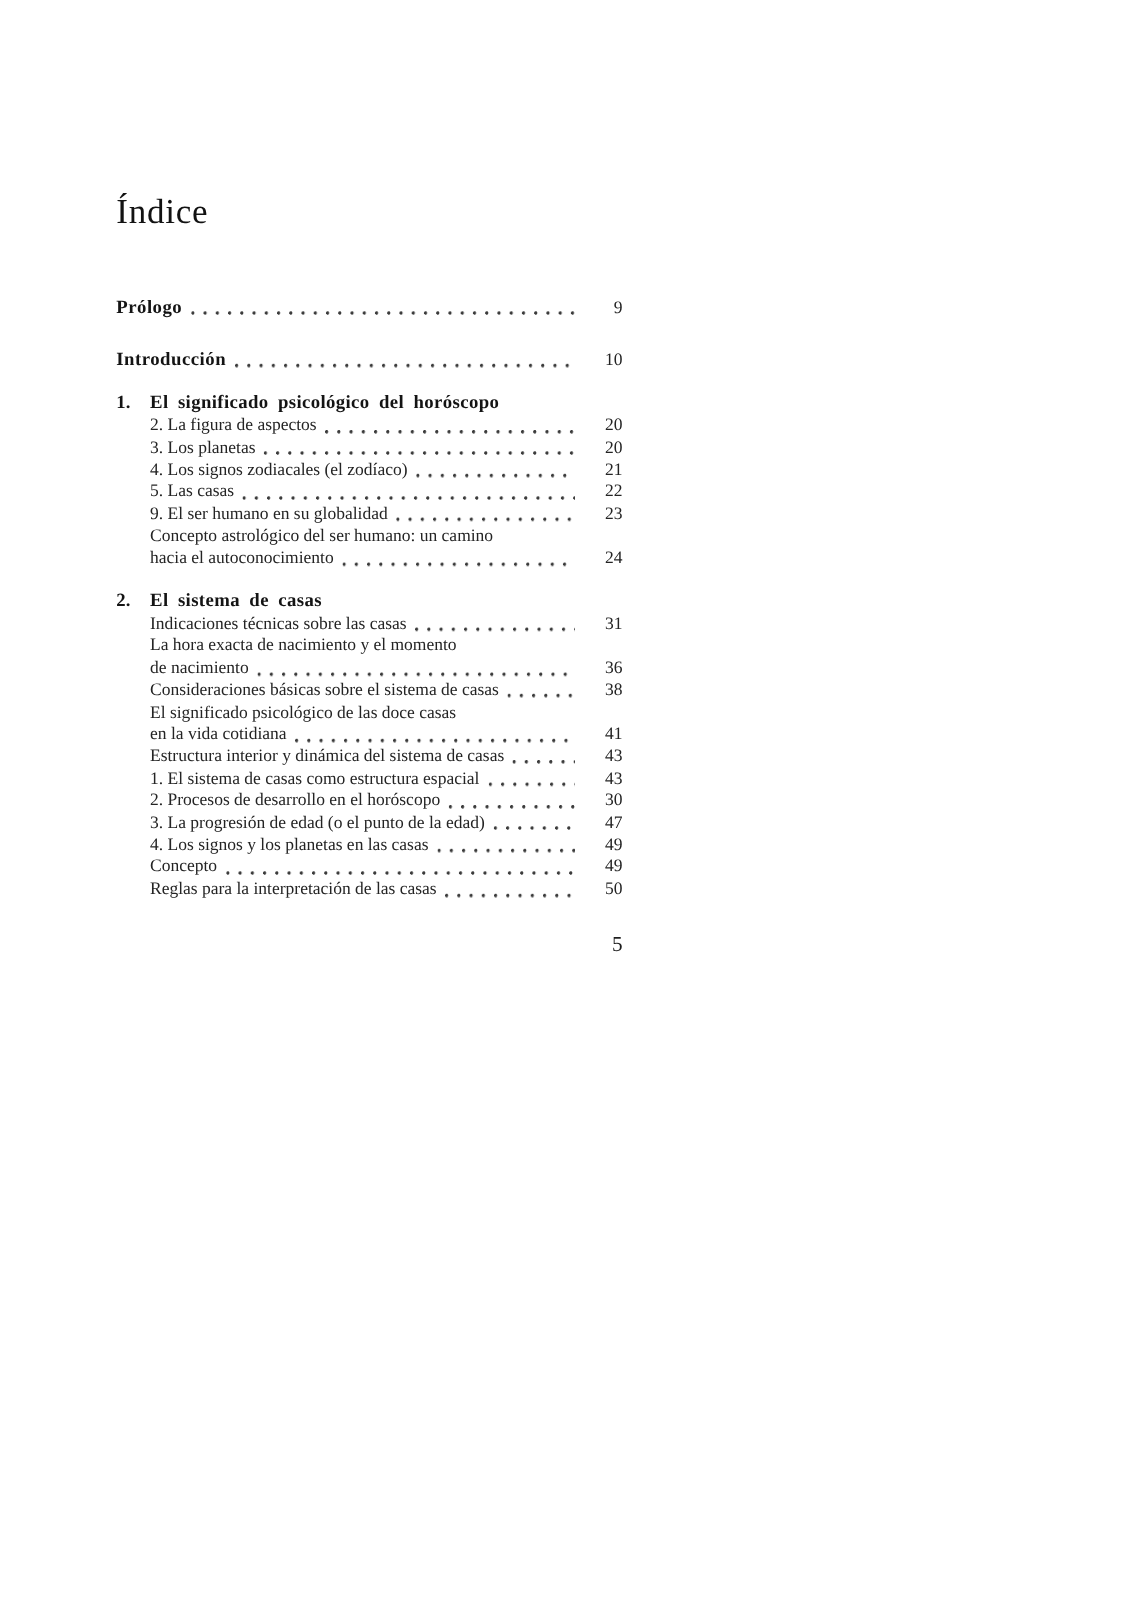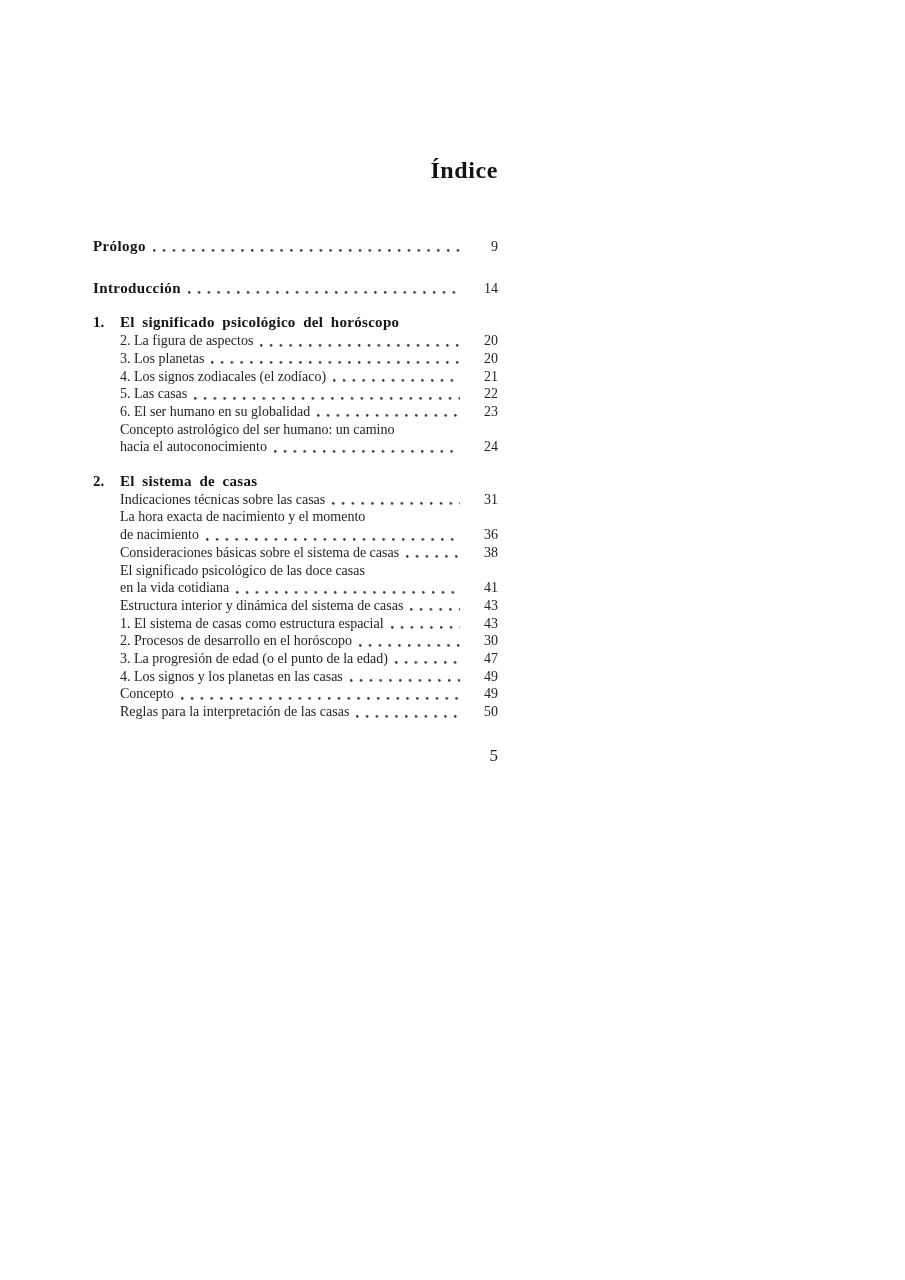--- a/index.html
+++ b/index.html
@@ -13,24 +13,24 @@
     overflow: hidden;
   }
   .toc {
     position: absolute;
     left: 93px;
     top: 0;
     width: 405px;
   }
   .title {
     margin: 156px 0 0 0;
-    text-align: right;
-    font-size: 24px;
+    text-align: left;
+    font-size: 28px;
     line-height: 28px;
-    font-weight: bold;
+    font-weight: normal;
     letter-spacing: 0.6px;
     color: #121212;
   }
   .rows { margin-top: 54px; }
   .row {
     display: flex;
     align-items: stretch;
     line-height: 17.7px;
     font-size: 14px;
     white-space: nowrap;
@@ -78,21 +78,21 @@
         <div class="row front bold">
 
     <span class="text">Prólogo</span>
     <span class="leader"></span>
     <span class="pagenum">9</span>
   </div>
         <div class="row front bold mt-front">
 
     <span class="text">Introducción</span>
     <span class="leader"></span>
-    <span class="pagenum">14</span>
+    <span class="pagenum">10</span>
   </div>
         <div class="row chapter bold mt-chapter">
     <span class="num">1.</span>
     <span class="text">El significado psicológico del horóscopo</span>
 
   </div>
         <div class="row sub">
 
     <span class="text">2. La figura de aspectos</span>
     <span class="leader"></span>
@@ -111,21 +111,21 @@
     <span class="pagenum">21</span>
   </div>
         <div class="row sub">
 
     <span class="text">5. Las casas</span>
     <span class="leader"></span>
     <span class="pagenum">22</span>
   </div>
         <div class="row sub">
 
-    <span class="text">6. El ser humano en su globalidad</span>
+    <span class="text">9. El ser humano en su globalidad</span>
     <span class="leader"></span>
     <span class="pagenum">23</span>
   </div>
         <div class="row sub">
 
     <span class="text">Concepto astrológico del ser humano: un camino</span>
 
   </div>
         <div class="row sub">
 

